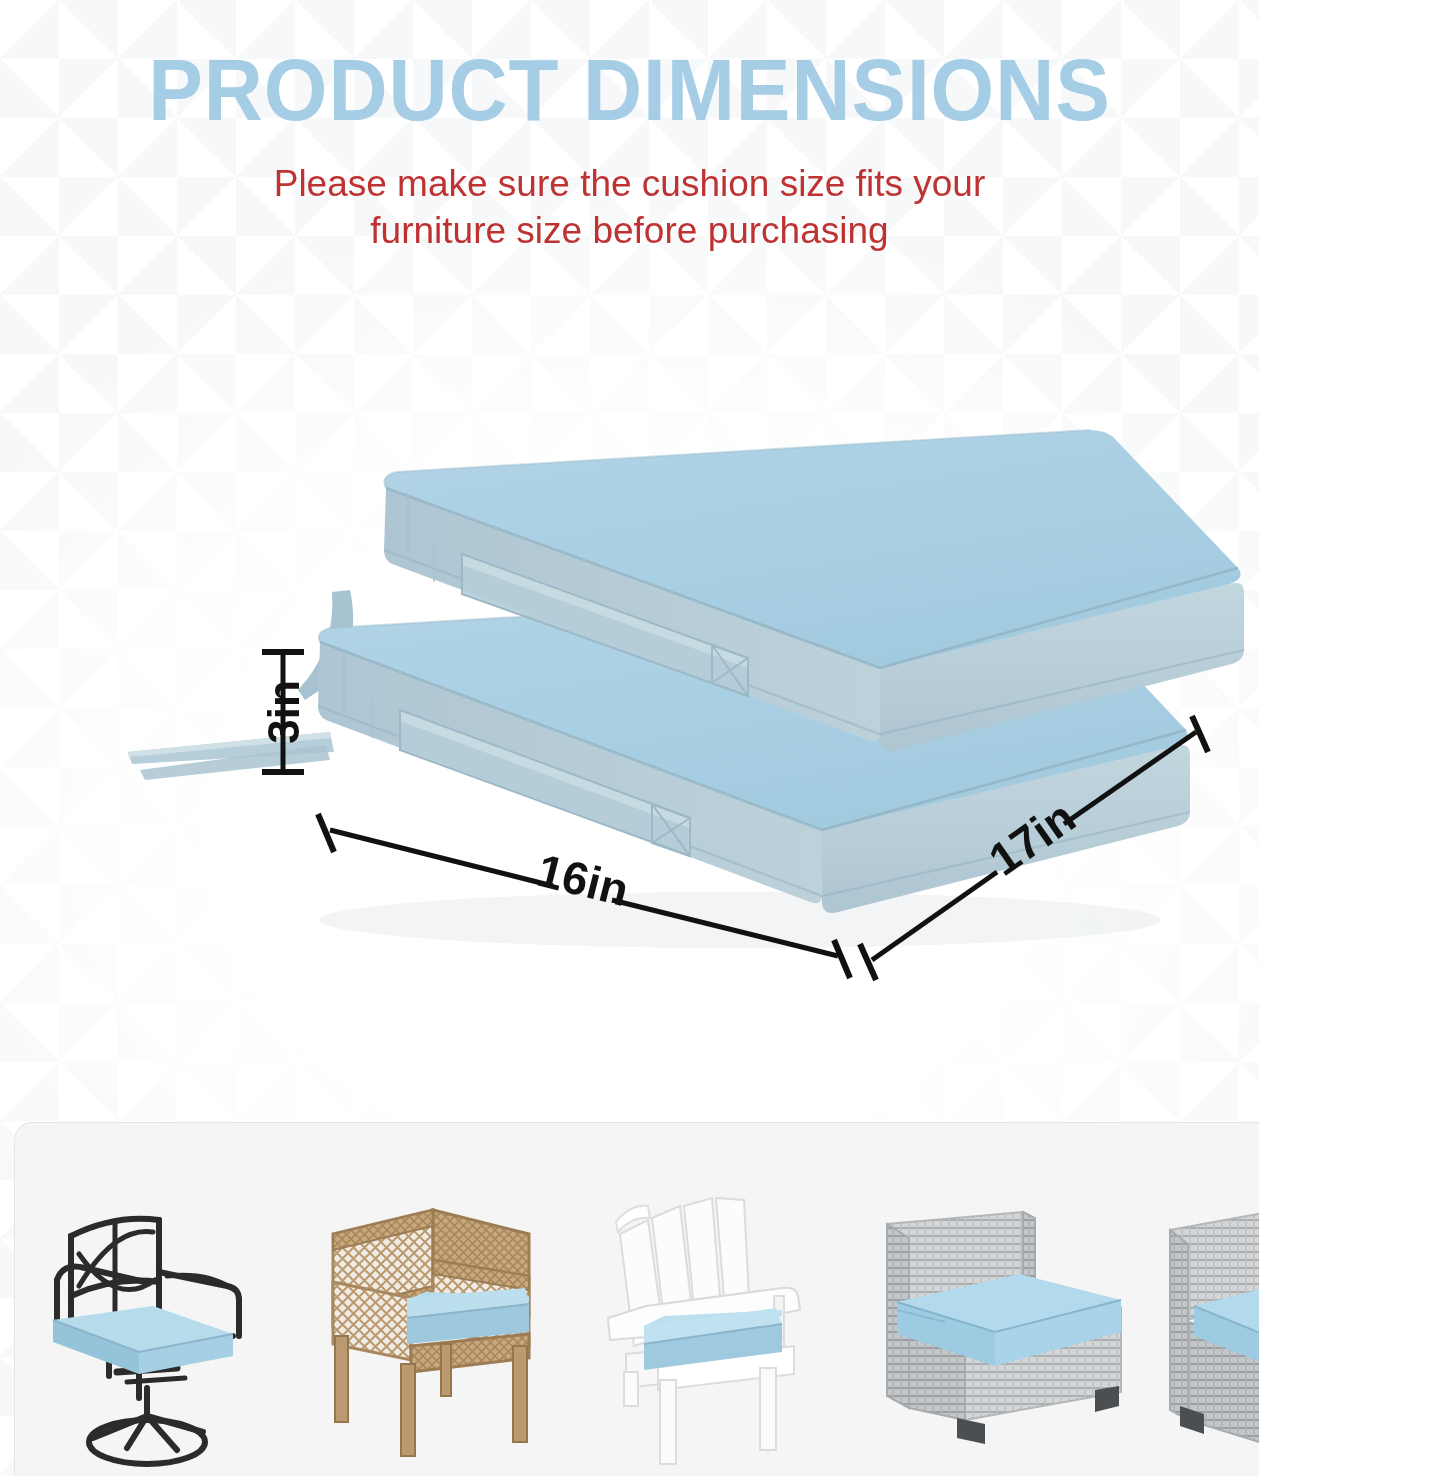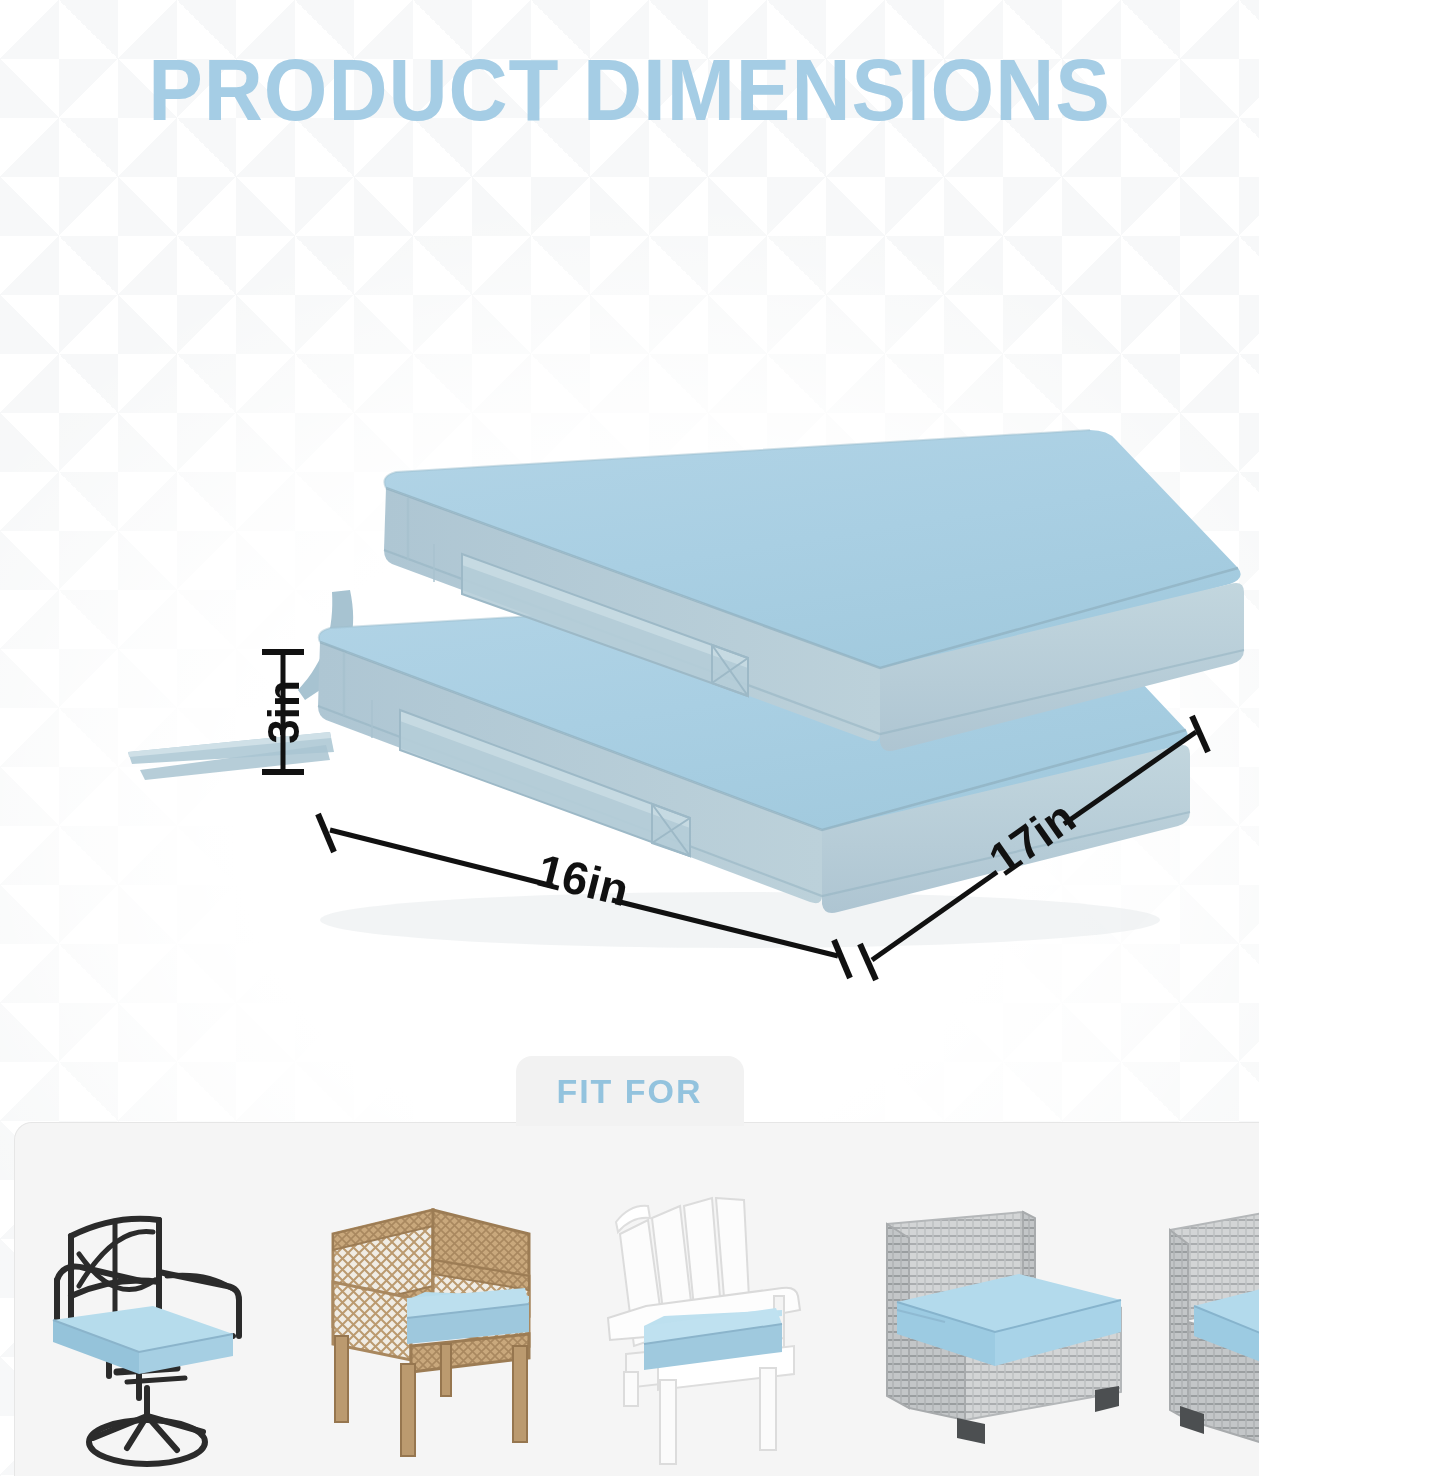--- a/index.html
+++ b/index.html
@@ -125,20 +125,24 @@
 </head>
 <body>
 
 <div id="page">
 
   <div class="bg-pattern"></div>
   <div class="bg-fade"></div>
 
   <div class="header">
     <h1 class="main-title">PRODUCT DIMENSIONS</h1>
+    <div class="subtitle">
+      <div>Please make sure the cushion size fits your</div>
+      <div>furniture size before purchasing</div>
+    </div>
   </div>
 
   <div class="stage">
     <svg width="1445" height="680" viewBox="0 0 1445 680">
       <defs>
         <linearGradient id="topFace" x1="0" y1="0" x2="0.55" y2="1">
           <stop offset="0%" stop-color="#b2d4e6"></stop>
           <stop offset="55%" stop-color="#a9cfe3"></stop>
           <stop offset="100%" stop-color="#a2cade"></stop>
         </linearGradient>
@@ -240,23 +244,20 @@
       <g>
         <line x1="872" y1="600" x2="997" y2="512" stroke="#111111" stroke-width="5"></line>
         <line x1="1064" y1="464" x2="1196" y2="372" stroke="#111111" stroke-width="5"></line>
         <line x1="860" y1="584" x2="876" y2="620" stroke="#111111" stroke-width="6"></line>
         <line x1="1192" y1="356" x2="1208" y2="392" stroke="#111111" stroke-width="6"></line>
         <text x="1032" y="478" transform="rotate(-35 1032 478)" text-anchor="middle" dominant-baseline="central" font-family="Liberation Sans, sans-serif" font-size="46" font-weight="bold" fill="#111111">17in</text>
       </g>
     </svg>
   </div>
 
-  <div class="fitfor-tab">
-    <span class="fitfor-label">FIT FOR</span>
-  </div>
 
   <div class="fit-panel">
 
     <div class="fit-item">
       <svg width="260" height="300" viewBox="0 0 260 300">
         <g stroke="#2b2b2b" stroke-width="6" fill="none" stroke-linecap="round">
 
           <path d="M44,60 L44,164"></path>
           <path d="M132,44 L132,150"></path>
           <path d="M44,60 Q88,38 132,44"></path>

